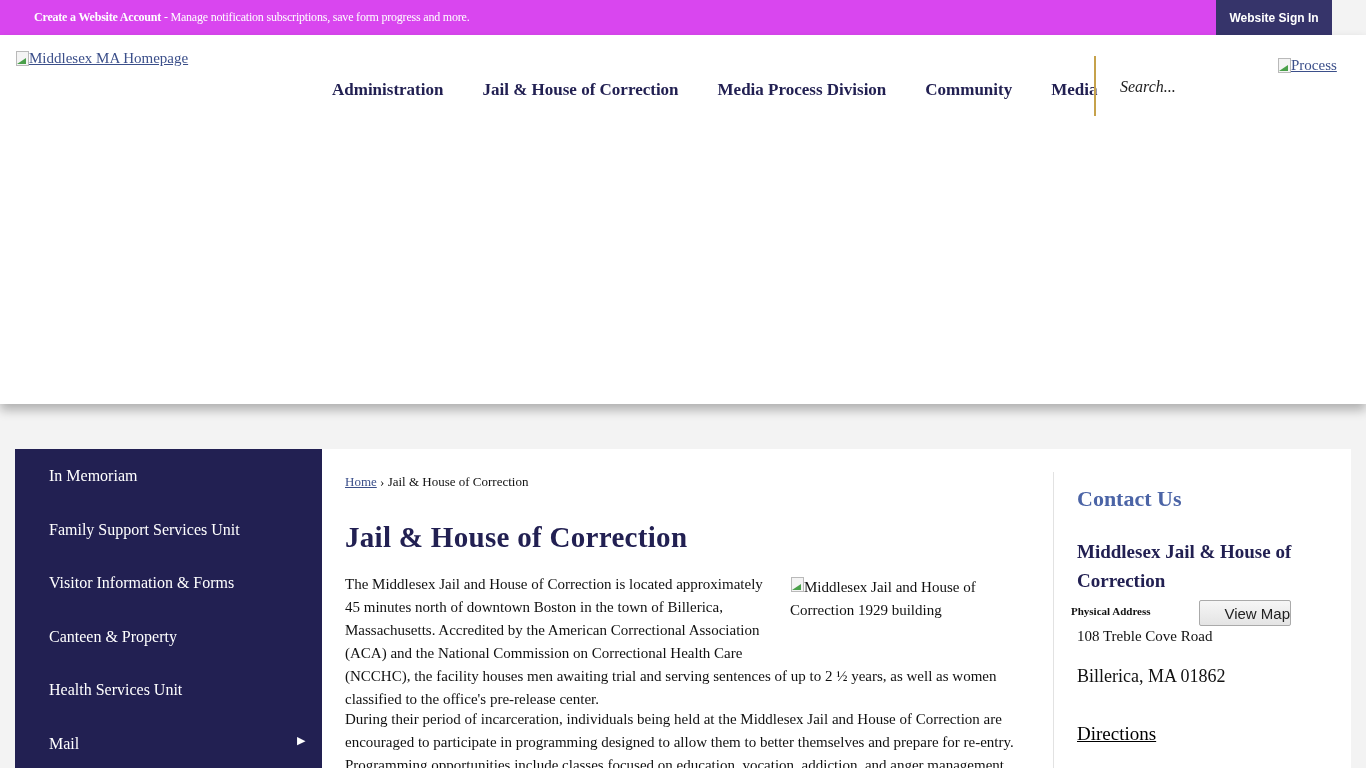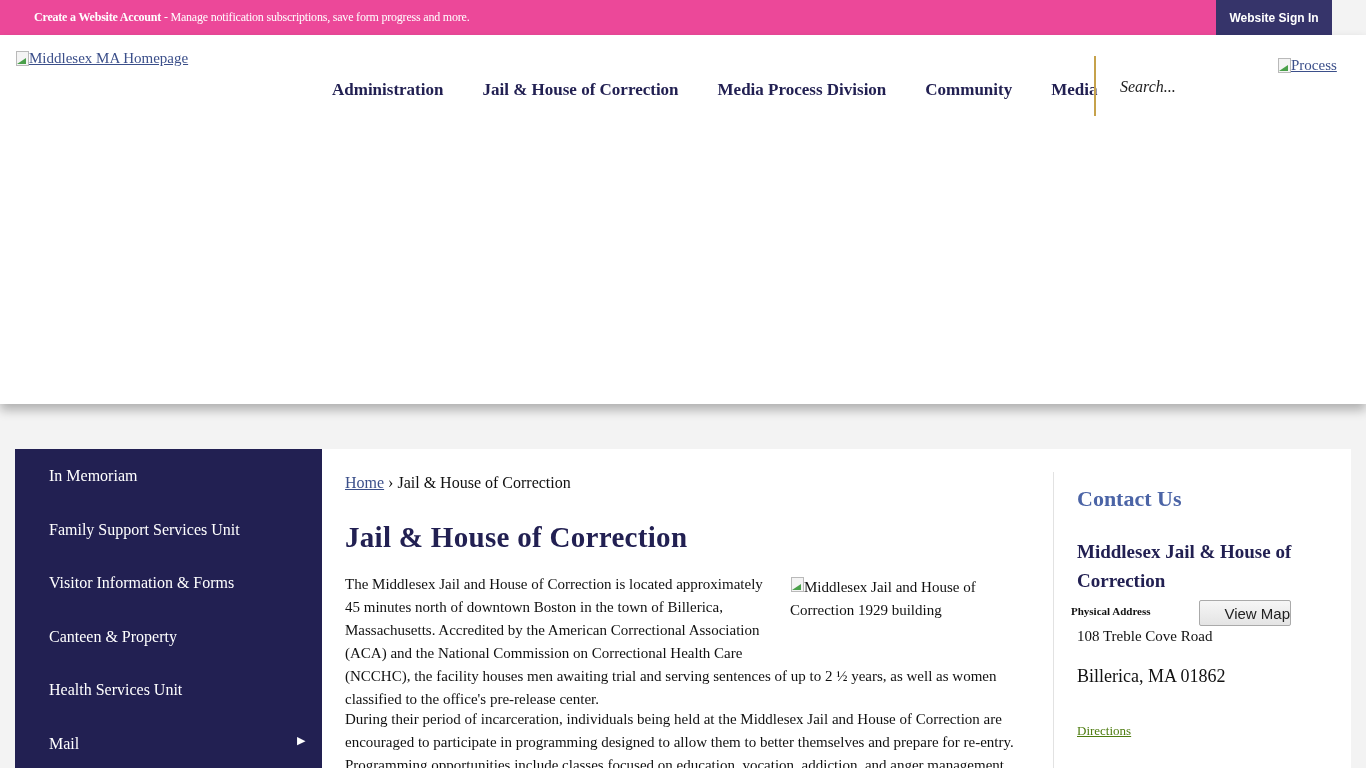--- a/index.html
+++ b/index.html
@@ -1,19 +1,19 @@
 <!DOCTYPE html>
 <html><head>
 <meta charset="utf-8">
 <style>
   * { box-sizing: border-box; margin: 0; padding: 0; }
   html, body { width: 1366px; height: 768px; overflow: hidden; }
   body { background: #f3f3f3; font-family: "Liberation Serif", serif; color: #111; position: relative; }
 
-  .topbar { position: absolute; left: 0; top: 0; width: 1298px; height: 35px; background: #ec4899; }
+  .topbar { position: absolute; left: 0; top: 0; width: 1298px; height: 35px; background: #d946ef; }
   .topbar .notice { position: absolute; left: 34px; top: 10px; font-size: 12px; color: #fff; letter-spacing: -0.2px; }
   .topbar .notice b { font-weight: bold; }
   .topbar .signin { position: absolute; left: 1216px; top: 0; width: 116px; height: 35px; background: #36346a; color: #fff; font-family: "Liberation Sans", sans-serif; font-size: 12px; font-weight: bold; display: flex; align-items: center; justify-content: center; cursor: pointer; }
 
   .header { position: absolute; left: 0; top: 35px; width: 1366px; height: 369px; background: #fff; box-shadow: 0 6px 10px rgba(0,0,0,0.28); }
   .logo { position: absolute; left: 15px; top: 15px; font-size: 15px; color: #3b4f8a; text-decoration: underline; display: flex; align-items: flex-start; }
   .broken-img { display: inline-block; width: 14px; height: 16px; position: relative; margin-right: 0; }
   .broken-img::before { content: ""; position: absolute; left: 1px; top: 1px; width: 11px; height: 13px; border: 1px solid #b9b9b9; background: #f4f4f4; }
   .broken-img::after { content: ""; position: absolute; left: 2px; top: 8px; width: 0; height: 0; border-left: 9px solid transparent; border-bottom: 6px solid #4aa04a; }
 
@@ -22,35 +22,35 @@
   .nav .item:last-child { margin-right: 0; }
   .divider { position: absolute; left: 1094px; top: 21px; width: 2px; height: 60px; background: #c6a24b; }
   .search-input { position: absolute; left: 1110px; top: 40px; width: 150px; height: 24px; border: none; background: transparent; font-family: "Liberation Serif", serif; font-style: italic; font-size: 16px; color: #222; padding-left: 10px; outline: none; }
   .search-input::placeholder { color: #222; font-style: italic; }
   .search-btn { position: absolute; left: 1277px; top: 22px; font-size: 15px; color: #3b4f8a; text-decoration: underline; cursor: pointer; display: flex; align-items: flex-start; }
 
   .sidebar { position: absolute; left: 15px; top: 449px; width: 307px; height: 319px; background: #222052; }
   .sidebar .side-item { position: absolute; left: 34px; font-size: 16px; color: #fff; cursor: pointer; white-space: nowrap; }
 
   .main { position: absolute; left: 322px; top: 449px; width: 1029px; height: 319px; background: #fff; }
-  .breadcrumb { position: absolute; left: 23px; top: 25px; font-size: 16px; color: #111; }
+  .breadcrumb { position: absolute; left: 23px; top: 25px; font-size: 13px; color: #111; }
   .breadcrumb a { color: #3b4f8a; text-decoration: underline; cursor: pointer; }
   .page-title { position: absolute; left: 23px; top: 72px; font-size: 29px; font-weight: bold; color: #222052; letter-spacing: 0.3px; white-space: nowrap; }
   .para1 { position: absolute; left: 23px; top: 124px; width: 680px; font-size: 15px; line-height: 23px; }
   .float-img { float: right; width: 235px; height: 70px; margin-left: 20px; margin-top: 3px; font-size: 15px; line-height: 23px; }
   .para2 { position: absolute; left: 23px; top: 259px; width: 685px; font-size: 15px; line-height: 23px; }
 
   .contact { position: absolute; left: 1053px; top: 472px; width: 270px; height: 296px; border-left: 1px solid #e2e2e2; }
   .contact h2 { position: absolute; left: 23px; top: 14px; font-size: 22px; color: #4b64a6; font-weight: bold; white-space: nowrap; }
   .contact h3 { position: absolute; left: 23px; top: 65px; width: 240px; font-size: 19px; line-height: 29px; color: #222052; font-weight: bold; }
   .contact .addr-label { position: absolute; left: 17px; top: 133px; font-size: 11px; font-weight: bold; }
   .contact .viewmap { position: absolute; left: 145px; top: 128px; width: 92px; height: 26px; border: 1px solid #aaa; border-radius: 2px; background: linear-gradient(#f6f6f6, #e4e4e4); font-family: "Liberation Sans", sans-serif; font-size: 15px; color: #222; display: flex; align-items: center; justify-content: flex-end; padding-right: 0; cursor: pointer; }
   .contact .addr1 { position: absolute; left: 23px; top: 156px; font-size: 15px; }
   .contact .addr2 { position: absolute; left: 23px; top: 194px; font-size: 18px; }
-  .contact .directions { position: absolute; left: 23px; top: 251px; font-size: 13px; color: #4d7c0f; text-decoration: underline; cursor: pointer; }
+  .contact .directions { position: absolute; left: 23px; top: 251px; font-size: 19px; color: #000000; text-decoration: underline; cursor: pointer; }
 </style>
 </head>
 <body>
 
 <div class="topbar">
   <div class="notice">
     <b>Create a Website Account</b><span> - Manage notification subscriptions, save form progress and more.</span>
   </div>
   <div class="signin">Website Sign In</div>
 </div>

